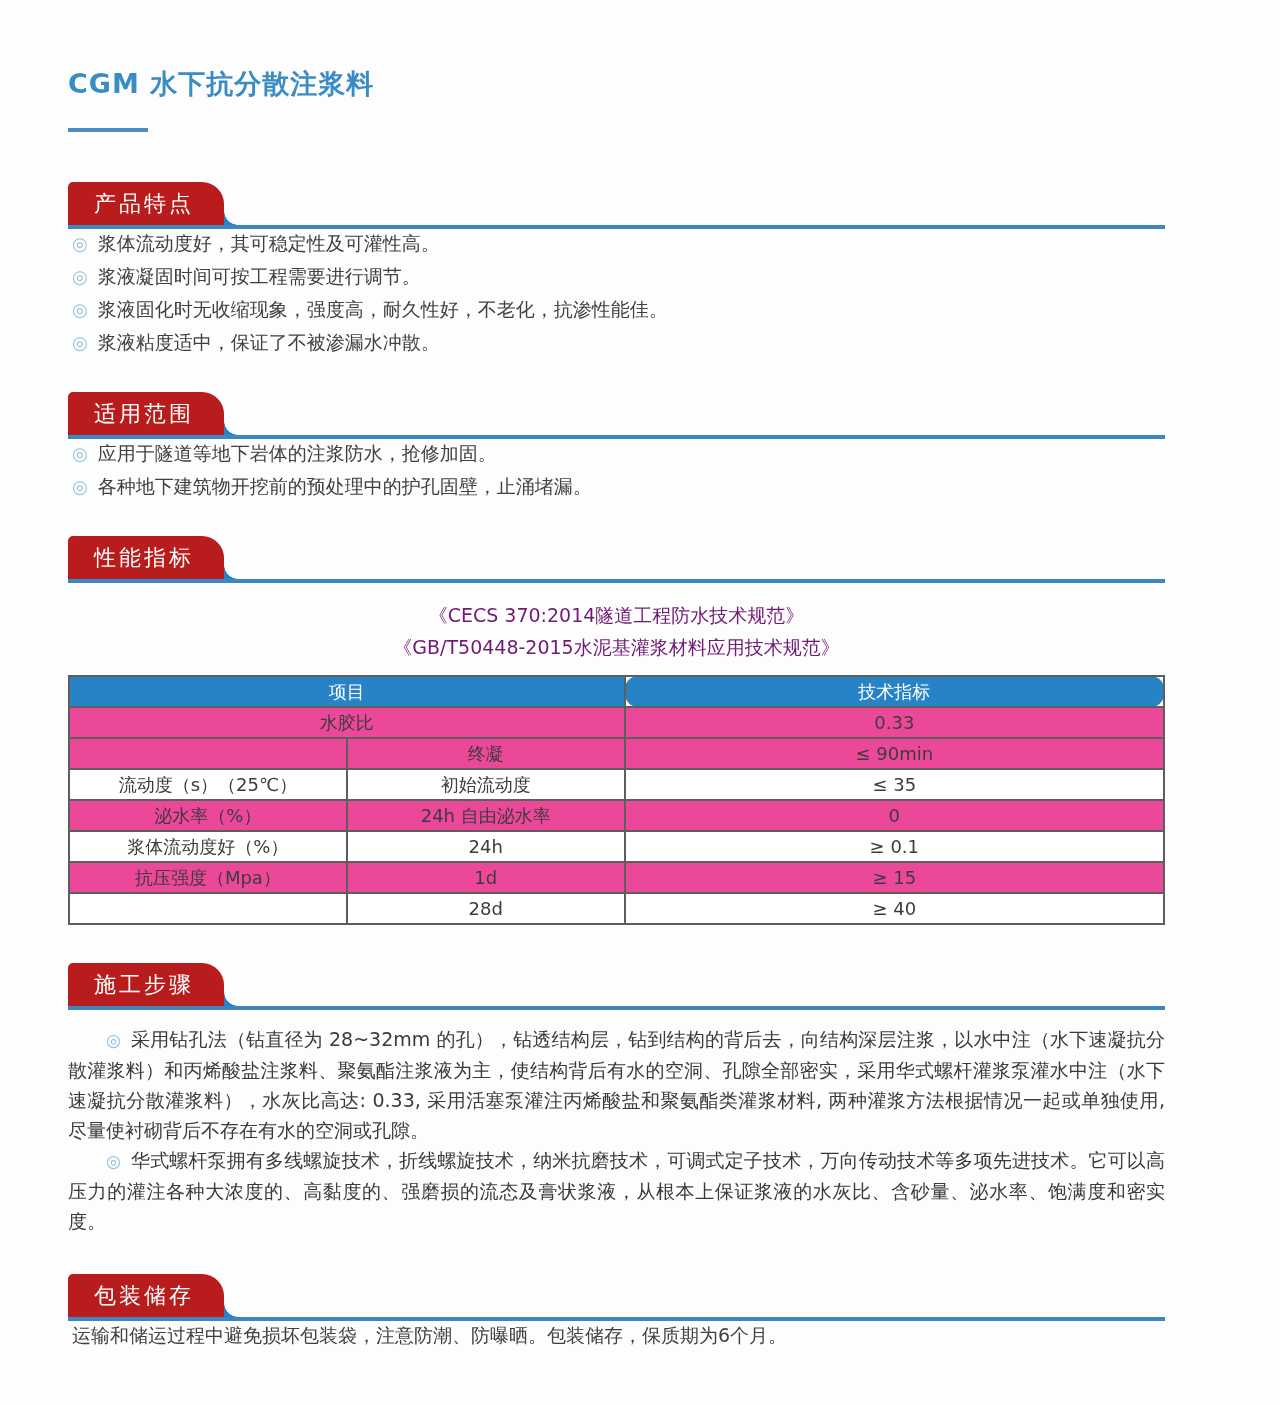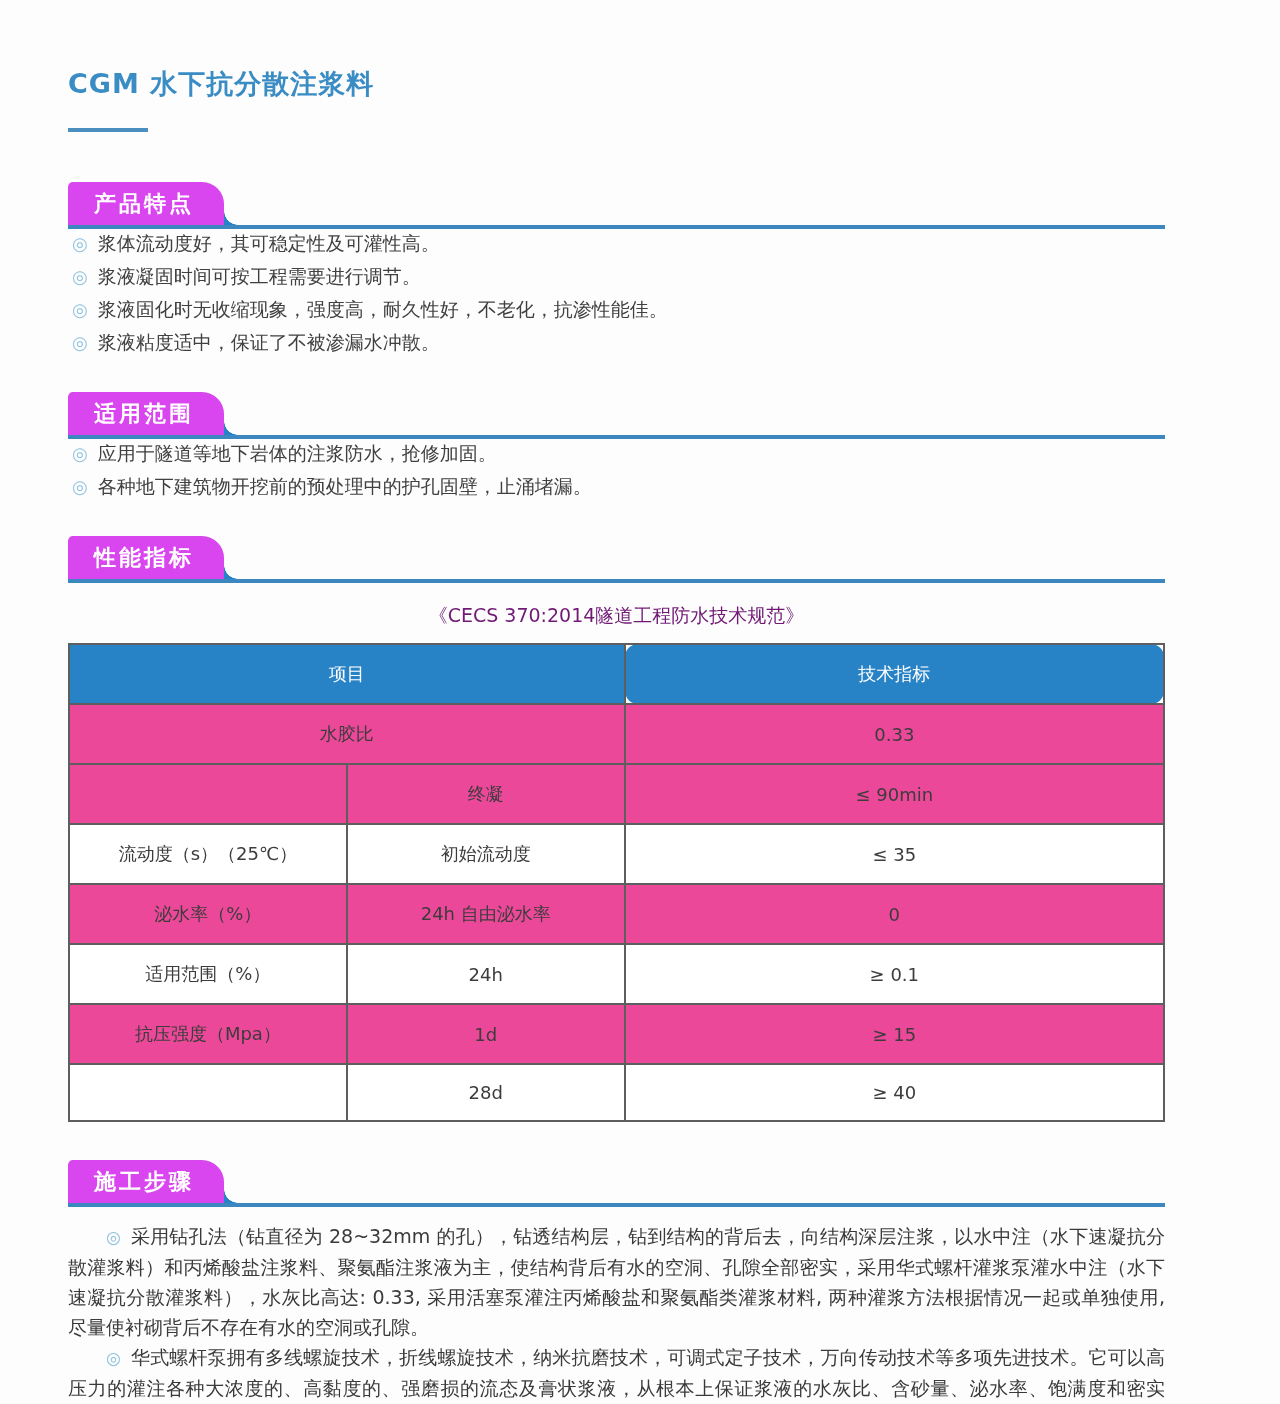--- a/index.html
+++ b/index.html
@@ -30,24 +30,24 @@
   
   .section { margin-top: 38px; }
   .section.first { margin-top: 50px; }
   .sec-head {
     border-bottom: 4px solid #3d87c0;
     position: relative;
   }
   .sec-badge {
     display: inline-block;
     position: relative;
-    background: #d946ef;
+    background: #b91c1c;
     color: #ffffff;
     font-size: 22px;
-    font-weight: bold;
+    font-weight: normal;
     letter-spacing: 3px;
     line-height: 1;
     padding: 11px 30px 10px 26px;
     border-radius: 5px 22px 0 0;
     vertical-align: bottom;
   }
   .sec-badge::after {
     content: '';
     position: absolute;
     right: -14px;
@@ -87,21 +87,21 @@
     width: 100%;
     border-collapse: collapse;
     margin-top: 12px;
     table-layout: fixed;
   }
   table.perf th, table.perf td {
     border: 2px solid #5e5e5e;
     text-align: center;
     font-size: 18px;
     height: 31px;
-    padding: 17px 6px;
+    padding: 2px 6px;
     font-weight: normal;
   }
   table.perf th {
     background: #2883c6;
     color: #ffffff;
   }
   table.perf .c1 { width: 34%; }
   table.perf .c2 { width: 33%; }
   table.perf .c3 { width: 33%; border-radius: 13px; }
   table.perf tr.gray td { background: #ec4899; }
@@ -147,20 +147,21 @@
       <li><span class="ring">◎</span><span>各种地下建筑物开挖前的预处理中的护孔固壁，止涌堵漏。</span></li>
     </ul>
   </div>
 
   <div class="section">
     <div class="sec-head">
       <span class="sec-badge">性能指标</span>
     </div>
     <div class="standards">
       <div>《CECS 370:2014隧道工程防水技术规范》</div>
+      <div>《GB/T50448-2015水泥基灌浆材料应用技术规范》</div>
     </div>
     <table class="perf">
       <tbody>
           <tr>
         <th class="c1" colspan="2">项目</th>
         <th class="c3">技术指标</th>
       </tr>
       <tr class="gray">
         <td colspan="2">水胶比</td>
         <td>0.33</td>
@@ -174,21 +175,21 @@
         <td>流动度（s）（25℃）</td>
         <td>初始流动度</td>
         <td>≤ 35</td>
       </tr>
       <tr class="gray">
         <td>泌水率（%）</td>
         <td>24h 自由泌水率</td>
         <td>0</td>
       </tr>
       <tr class="white">
-        <td>适用范围（%）</td>
+        <td>浆体流动度好（%）</td>
         <td>24h</td>
         <td>≥ 0.1</td>
       </tr>
       <tr class="gray">
         <td>抗压强度（Mpa）</td>
         <td>1d</td>
         <td>≥ 15</td>
       </tr>
       <tr class="white">
         <td></td>

